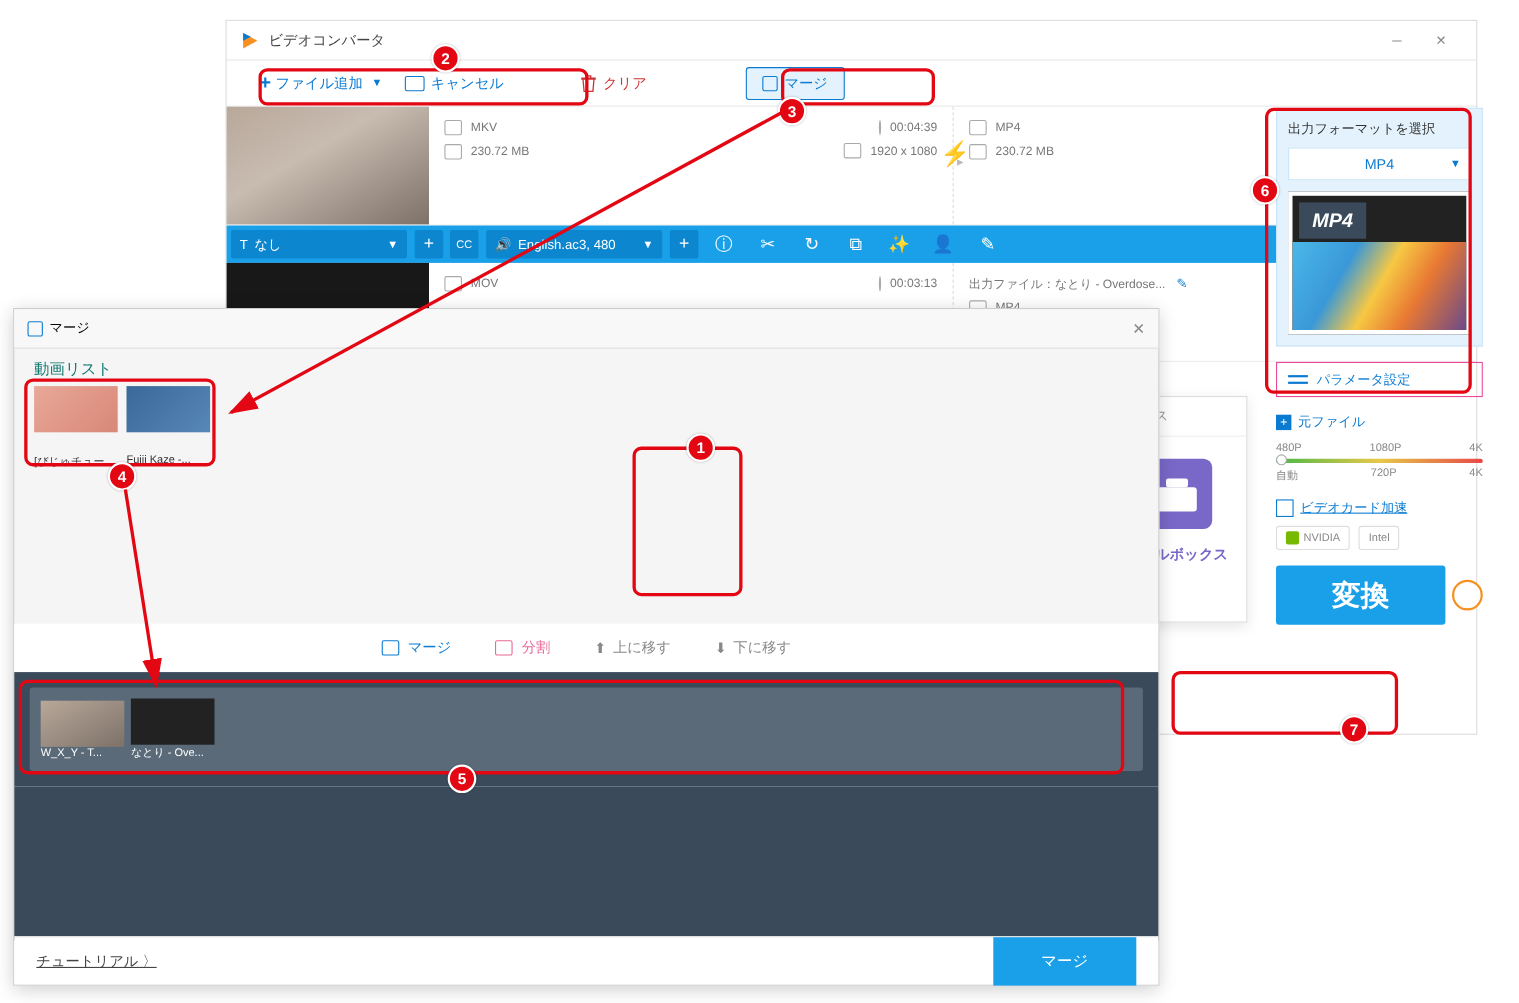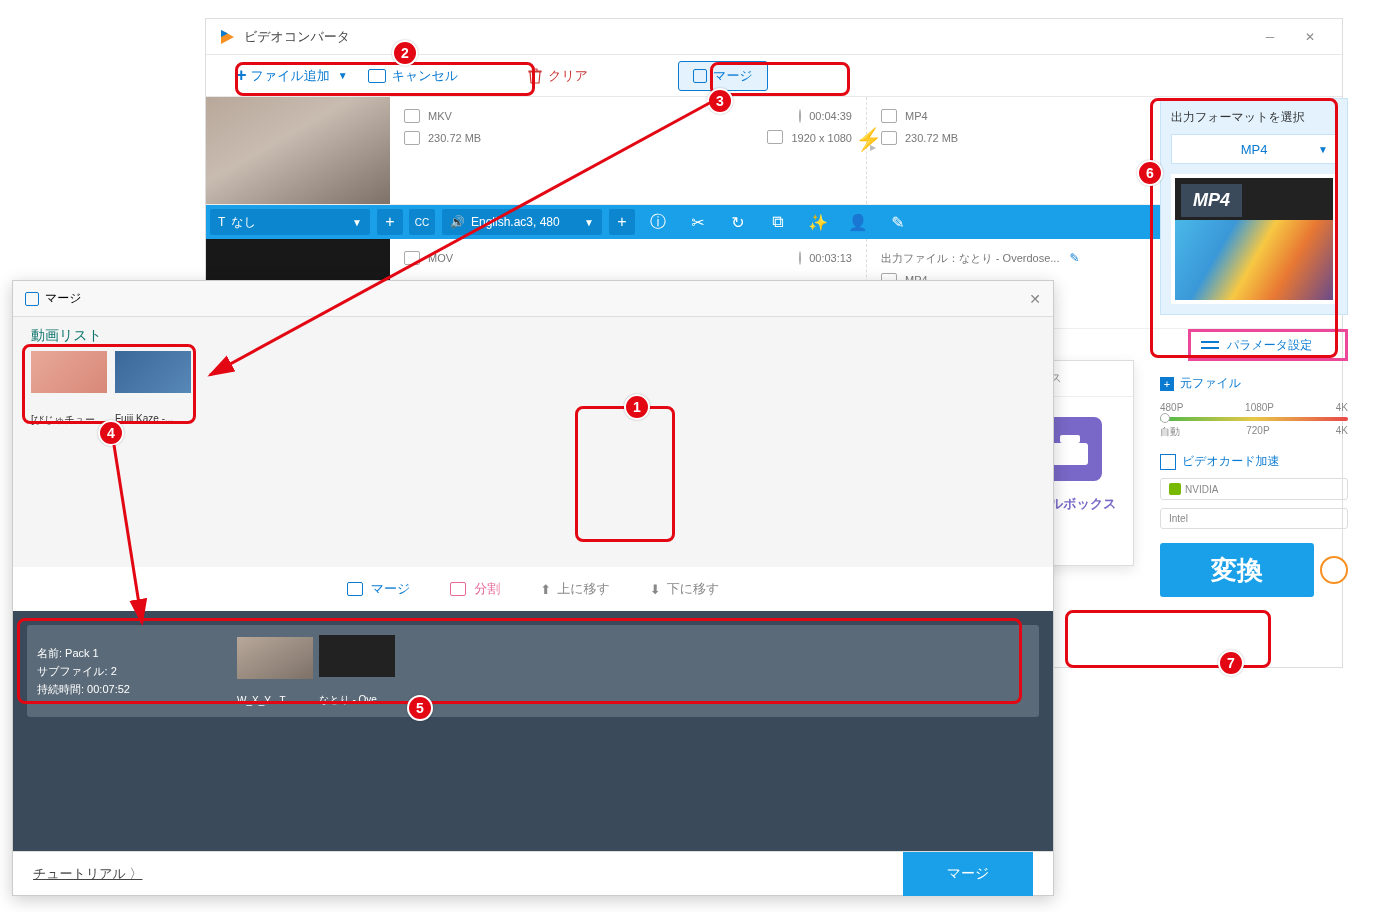--- a/index.html
+++ b/index.html
@@ -48,35 +48,35 @@
 
 
 .right-panel { position: absolute; right: 33px; top: 98px; width: 188px; }
 .rp-title { font-size: 12px; color: #333; padding: 10px 8px 6px; }
 .rp-format-box { background: #e3f2fd; border: 1px solid #c7e4f8; padding: 10px; }
 .rp-dd { background: #fff; border: 1px solid #c7e4f8; height: 30px; display: flex; align-items: center; justify-content: center; color: #0b7bd2; position: relative; font-size: 13px; }
 .rp-dd-chev { position: absolute; right: 8px; font-size: 10px; }
 .rp-preview { margin-top: 10px; width: 100%; height: 130px; background: #222; border: 4px solid #fff; position: relative; overflow: hidden; }
 .rp-mp4-label { position: absolute; top: 6px; left: 6px; background: #3a4a5a; color: #fff; padding: 6px 12px; font-size: 18px; font-weight: bold; font-style: italic; }
 .rp-photo-strip { position: absolute; bottom: 0; left: 0; right: 0; height: 80px; background: linear-gradient(120deg,#4ab8e8 0%,#3a98d8 30%,#f7c843 50%,#e87833 70%,#6a4a8a 100%); }
-.rp-param-btn { margin-top: 14px; border: 3px solid #ec4899; height: 32px; display: flex; align-items: center; padding: 0 10px; color: #0b7bd2; font-size: 12px; margin-left: 28px; }
+.rp-param-btn { margin-top: 14px; border: 1px solid #ec4899; height: 32px; display: flex; align-items: center; padding: 0 10px; color: #0b7bd2; font-size: 12px; }
 .rp-slider-icon { width: 18px; height: 14px; margin-right: 8px; position: relative; }
 .rp-slider-icon::before, .rp-slider-icon::after { content: ""; position: absolute; background: #0b7bd2; }
 .rp-slider-icon::before { width: 18px; height: 2px; top: 3px; }
 .rp-slider-icon::after { width: 18px; height: 2px; top: 9px; }
 .rp-quick { margin-top: 14px; }
 .rp-quick-title { color: #0b7bd2; font-size: 12px; display: flex; align-items: center; margin-bottom: 10px; }
 .rp-quick-plus { width: 14px; height: 14px; background: #0b7bd2; color: #fff; display: inline-flex; align-items: center; justify-content: center; margin-right: 6px; font-size: 11px; }
 .rp-quality-row { display: flex; justify-content: space-between; font-size: 10px; color: #888; }
 .rp-quality-bar { height: 4px; background: linear-gradient(90deg,#4ab848 0%,#e8c848 50%,#e84848 100%); border-radius: 2px; margin: 4px 0; position: relative; }
 .rp-quality-thumb { position: absolute; left: 0; top: -4px; width: 10px; height: 10px; background: #fff; border: 1px solid #aaa; border-radius: 50%; }
 .rp-gpu { margin-top: 14px; }
-.rp-gpu-title { color: #0b7bd2; font-size: 12px; display: flex; align-items: center; }
+.rp-gpu-title { color: #0b7bd2; font-size: 12px; display: flex; align-items: center; text-decoration: underline; }
 .rp-chip { width: 16px; height: 16px; border: 1.5px solid #0b7bd2; margin-right: 6px; }
-.rp-gpu-logos { display: flex; gap: 8px; margin-top: 8px; flex-direction: column; }
+.rp-gpu-logos { display: flex; gap: 8px; margin-top: 8px; }
 .rp-gpu-badge { border: 1px solid #ddd; border-radius: 3px; padding: 4px 8px; font-size: 10px; color: #888; display: flex; align-items: center; }
 .nvidia-eye { width: 12px; height: 12px; background: #76b900; border-radius: 2px; margin-right: 4px; }
 .rp-convert-btn { margin-top: 14px; background: #19a0e8; color: #fff; height: 54px; display: flex; align-items: center; justify-content: center; font-size: 26px; font-weight: bold; border-radius: 3px; position: relative; }
 .rp-clock { position: absolute; right: 8px; top: 18px; width: 28px; height: 28px; border: 2px solid #f79020; border-radius: 50%; background: #fff; }
 
 
 .feature-panel { position: absolute; left: 560px; top: 360px; width: 574px; height: 206px; background: #fff; border: 1px solid #ddd; box-shadow: 0 4px 12px rgba(0,0,0,.1); }
 .fp-tabs { height: 36px; display: flex; border-bottom: 1px solid #eee; }
 .fp-tab { flex: 1; display: flex; align-items: center; padding: 0 12px; color: #999; font-size: 12px; }
 .fp-tab.active { color: #f79020; }
@@ -109,21 +109,21 @@
 .md-tb-btn { display: flex; align-items: center; color: #888; cursor: pointer; font-size: 13px; }
 .md-tb-btn.blue { color: #0b7bd2; }
 .md-tb-btn.pink { color: #e86898; }
 .md-tb-icon { width: 16px; height: 14px; border: 1.5px solid currentColor; border-radius: 2px; margin-right: 8px; }
 .md-pack-area { background: #3a4a5a; padding: 14px; min-height: 100px; display: flex; align-items: center; }
 .md-pack-row { display: flex; align-items: center; background: #5a6a78; border-radius: 3px; padding: 10px; width: 100%; }
 .md-pack-info { color: #fff; font-size: 11px; line-height: 18px; margin-right: 20px; width: 180px; }
 .md-pack-thumb { width: 76px; margin-right: 6px; }
 .md-pack-thumb-img { height: 42px; background: #222; }
 .md-pack-thumb-img.room { background: linear-gradient(150deg,#b8a89a,#7d7168); }
-.md-pack-thumb-label { font-size: 10px; color: #fff; margin-top: 16px; white-space: nowrap; overflow: hidden; text-overflow: ellipsis; }
+.md-pack-thumb-label { font-size: 10px; color: #fff; margin-top: 0; white-space: nowrap; overflow: hidden; text-overflow: ellipsis; }
 .md-dark-area { background: #3a4a5a; height: 140px; }
 .md-footer { position: absolute; bottom: 0; left: 0; right: 0; height: 44px; background: #fff; display: flex; align-items: center; padding: 0 20px; border-top: 1px solid #ddd; }
 .md-tutorial { color: #444; font-size: 13px; text-decoration: underline; }
 .md-footer-btn { height: 44px; width: 130px; display: flex; align-items: center; justify-content: center; font-size: 14px; color: #fff; }
 .md-merge-btn { background: #19a0e8; }
 .md-cancel-btn { background: #f79020; }
 
 
 .red-arrow { position: absolute; pointer-events: none; }
 .red-arrow svg { overflow: visible; }
@@ -415,25 +415,20 @@
       <span>上に移す</span>
     </div>
     <div class="md-tb-btn">
       <span style="margin-right:6px">⬇</span>
       <span>下に移す</span>
     </div>
   </div>
 
   <div class="md-pack-area">
     <div class="md-pack-row">
-      <div class="md-pack-info">
-        <div>名前: Pack 1</div>
-        <div>サブファイル: 2</div>
-        <div>持続時間: 00:07:52</div>
-      </div>
       <div class="md-pack-thumb">
         <div class="md-pack-thumb-img room"></div>
         <div class="md-pack-thumb-label">W_X_Y - T...</div>
       </div>
       <div class="md-pack-thumb">
         <div class="md-pack-thumb-img"></div>
         <div class="md-pack-thumb-label">なとり - Ove...</div>
       </div>
     </div>
   </div>

